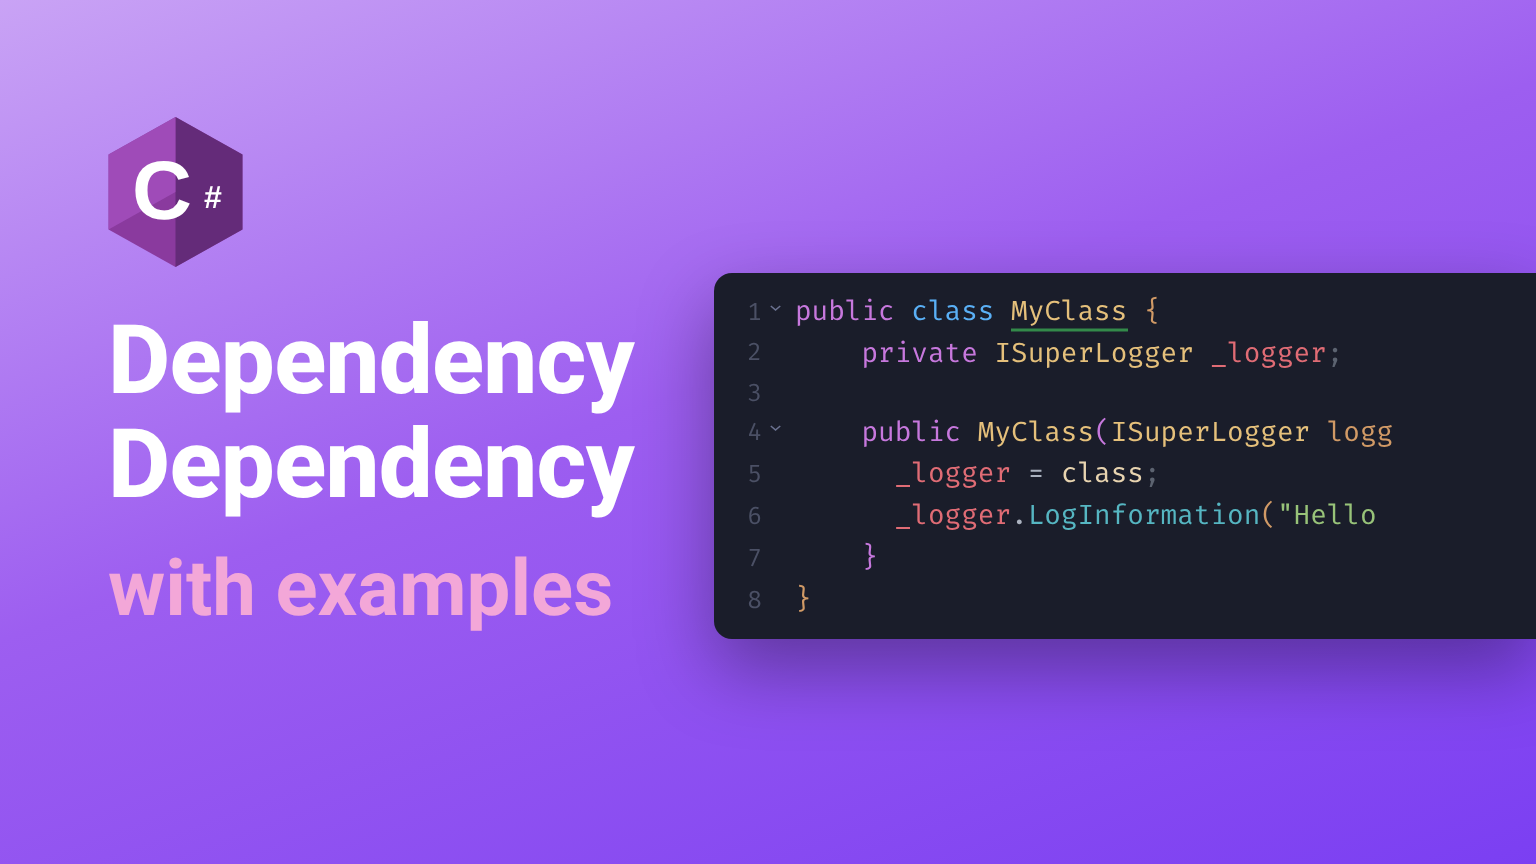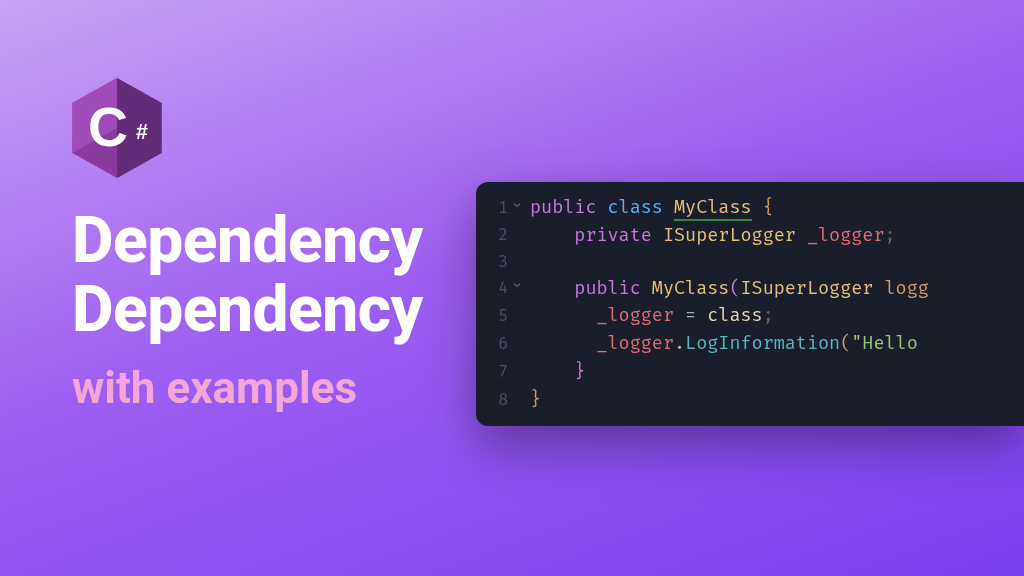--- a/index.html
+++ b/index.html
@@ -28,21 +28,21 @@
   .title-line {
     color: #ffffff;
     font-weight: 800;
     font-size: 64px;
     line-height: 1.08;
     letter-spacing: -0.5px;
   }
   .subtitle {
     color: #f3a7d8;
     font-weight: 700;
-    font-size: 44px;
+    font-size: 52px;
     margin-top: 18px;
   }
 
   .code-card {
     position: absolute;
     right: 0;
     top: 182px;
     width: 548px;
     background: #1a1d2a;
     border-radius: 12px 0 0 12px;

